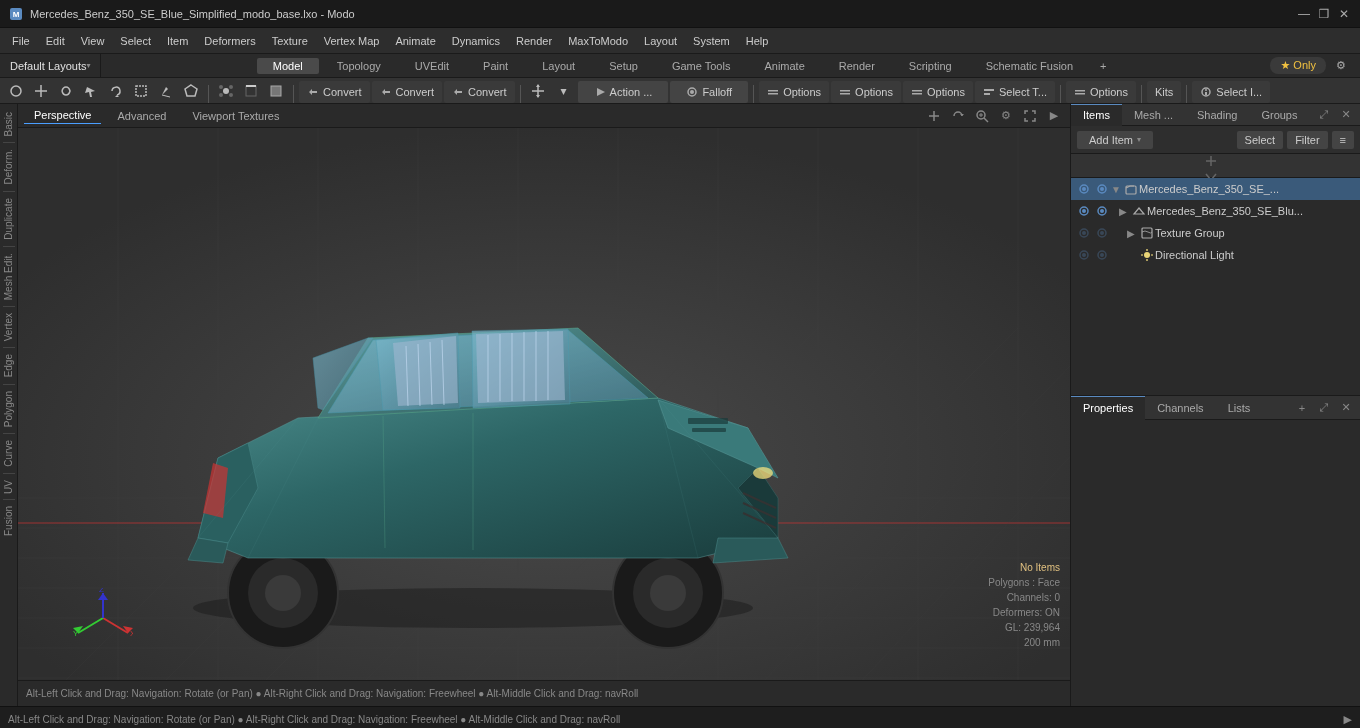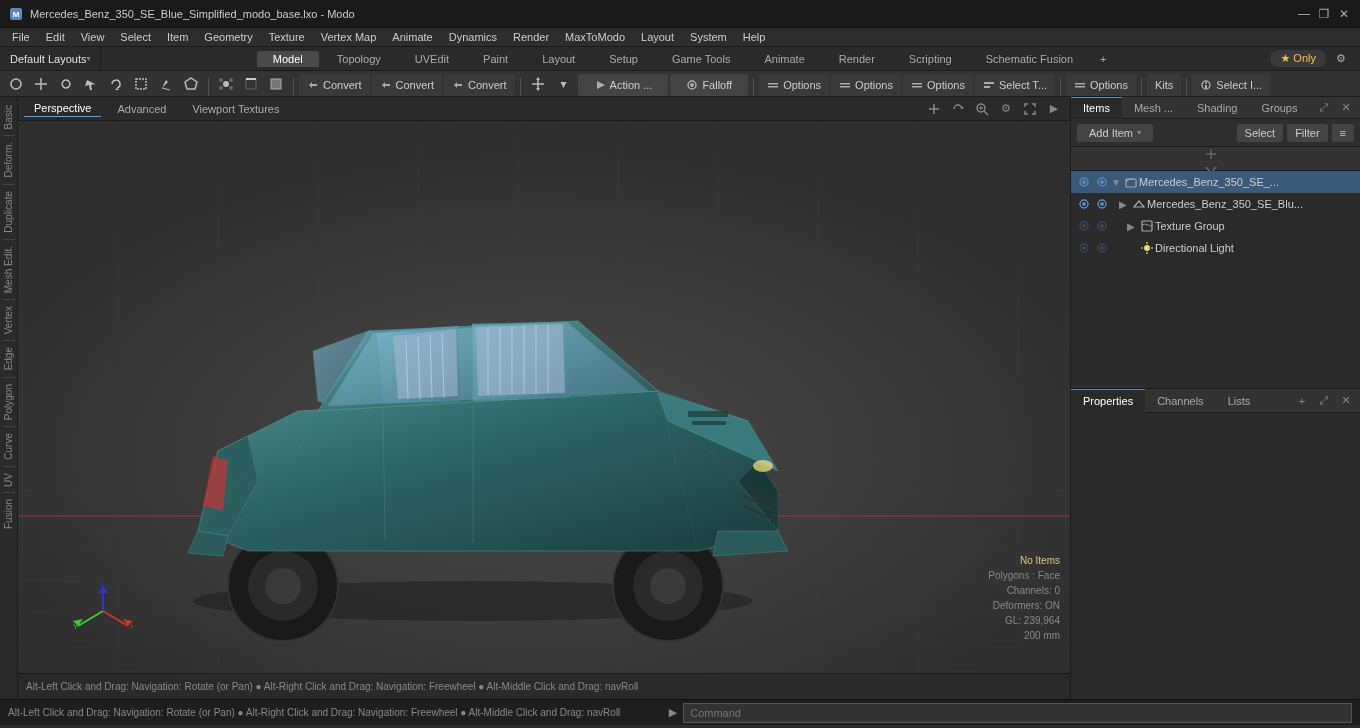--- a/index.html
+++ b/index.html
@@ -9,21 +9,21 @@
     #titlebar {
       height: 28px; background: #1a1a1a; display: flex; align-items: center; justify-content: space-between;
       padding: 0 8px; border-bottom: 1px solid #111;
     }
     #titlebar-left { display: flex; align-items: center; gap: 6px; }
     #titlebar-controls { display: flex; gap: 4px; }
     #titlebar-controls span { width: 16px; height: 16px; display: flex; align-items: center; justify-content: center; cursor: pointer; color: #aaa; font-size: 12px; }
 
     
     #menubar {
-      height: 19px; background: #2d2d2d; display: flex; align-items: center; padding: 0 4px;
+      height: 26px; background: #2d2d2d; display: flex; align-items: center; padding: 0 4px;
       border-bottom: 1px solid #1a1a1a;
     }
     .menu-item { padding: 2px 8px; color: #ccc; font-size: 11px; cursor: pointer; }
 
     
     #toolbar1 {
       height: 24px; background: #2a2a2a; display: flex; align-items: center;
       border-bottom: 1px solid #1a1a1a;
     }
     .layout-btn { padding: 2px 10px; color: #aaa; font-size: 11px; cursor: pointer; border-right: 1px solid #1a1a1a; height: 24px; display: flex; align-items: center; }
@@ -191,21 +191,21 @@
     <span>✕</span>
   </div>
 </div>
 
 <div id="menubar">
   <span class="menu-item">File</span>
   <span class="menu-item">Edit</span>
   <span class="menu-item">View</span>
   <span class="menu-item">Select</span>
   <span class="menu-item">Item</span>
-  <span class="menu-item">Geometry</span>
+  <span class="menu-item">Deformers</span>
   <span class="menu-item">Texture</span>
   <span class="menu-item">Vertex Map</span>
   <span class="menu-item">Animate</span>
   <span class="menu-item">Dynamics</span>
   <span class="menu-item">Render</span>
   <span class="menu-item">MaxToModo</span>
   <span class="menu-item">Layout</span>
   <span class="menu-item">System</span>
   <span class="menu-item">Help</span>
 </div>
@@ -784,14 +784,13 @@
         </div>
       </div>
       <div class="prop-content"></div>
     </div>
   </div>
 </div>
 
 <div id="commandbar">
   <span class="cmd-text" style="flex:1;">Alt-Left Click and Drag: Navigation: Rotate (or Pan)  ●  Alt-Right Click and Drag: Navigation: Freewheel  ●  Alt-Middle Click and Drag: navRoll</span>
   <span style="color:#888;font-size:11px;">▶</span>
-  <input type="text" id="command-input" placeholder="Command" style="">
 </div>
 
 </body></html>

